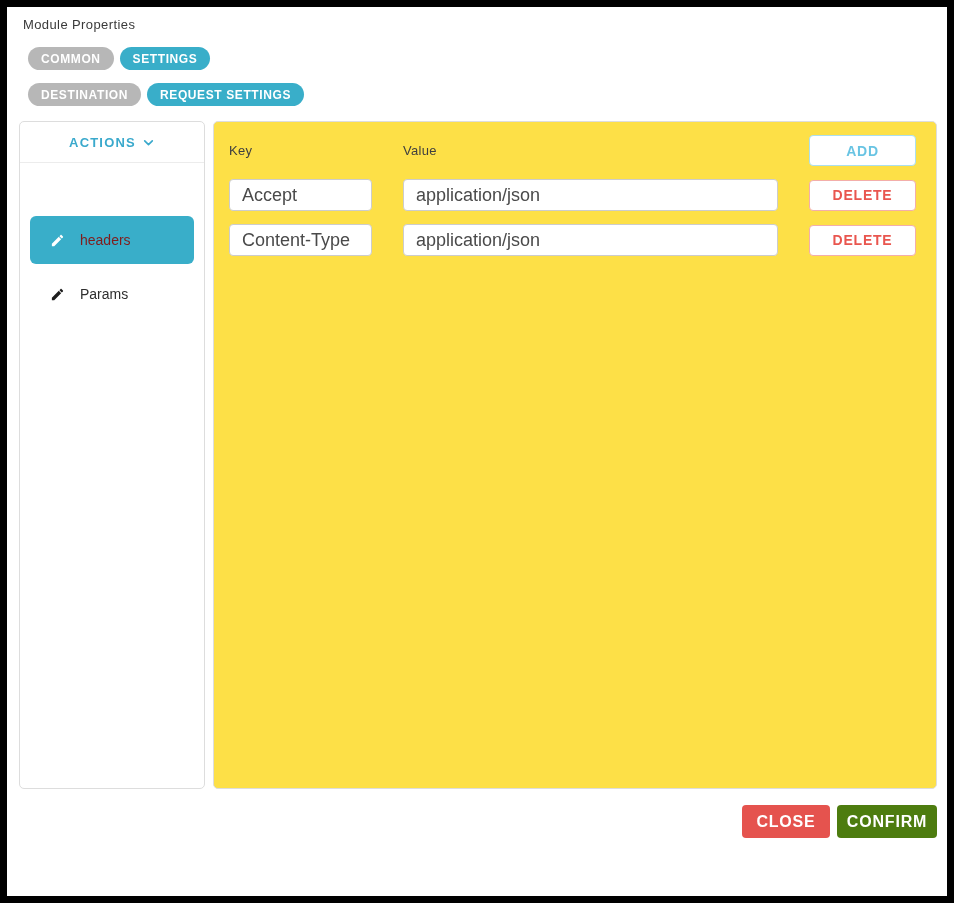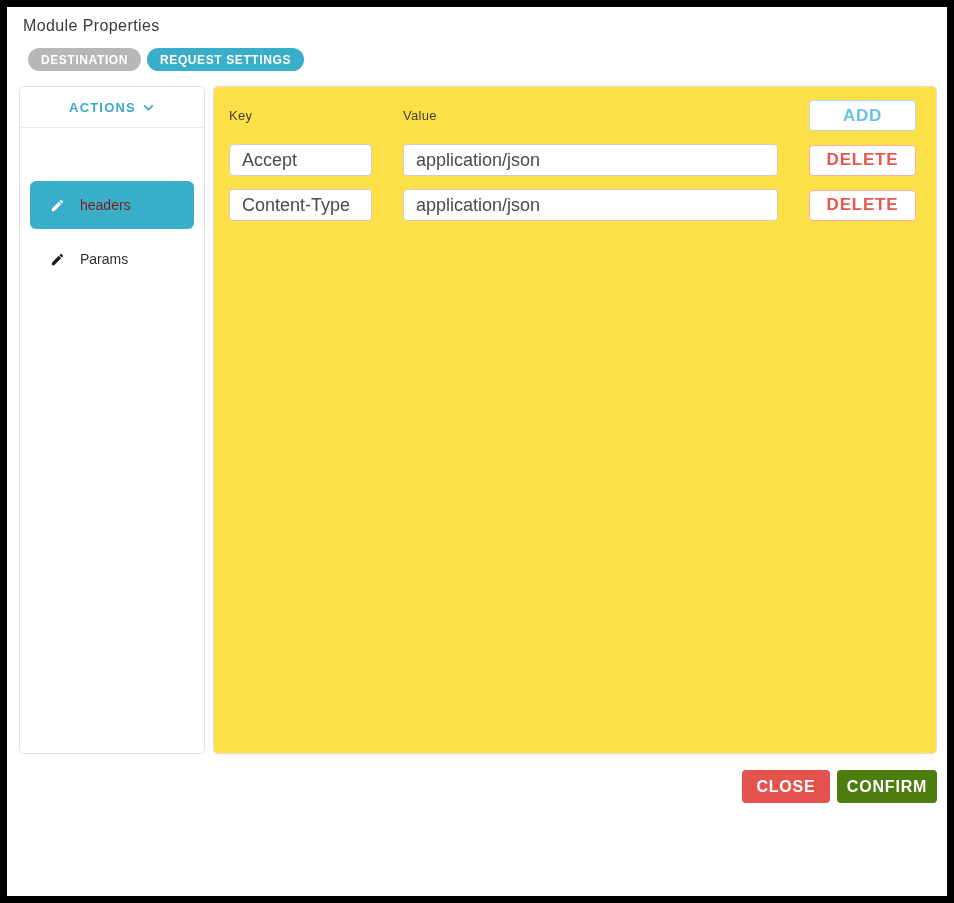--- a/index.html
+++ b/index.html
@@ -7,21 +7,21 @@
   body {
     width:954px; height:903px;
     border:7px solid #000;
     font-family:"Liberation Sans", sans-serif;
     position:relative;
     overflow:hidden;
   }
   .dialog { width:100%; height:100%; padding:8px 10px 0 12px; }
 
   .title {
-    font-size:16px; color:#3a3a3a; letter-spacing:0.4px;
+    font-size:13px; color:#3a3a3a; letter-spacing:0.4px;
     margin:2px 0 0 4px; font-weight:400;
   }
 
   .pill-row { display:flex; gap:6px; margin-left:9px; }
   .pill-row.r1 { margin-top:15px; }
   .pill-row.r2 { margin-top:13px; }
   .pill {
     height:23px; padding:0 13px; border:none; border-radius:12px;
     display:inline-flex; align-items:center;
     font-family:"Liberation Sans", sans-serif;
@@ -70,41 +70,46 @@
     height:32px; border:1px solid #ccc; border-radius:4px;
     padding:0 12px; font-family:"Liberation Sans", sans-serif;
     font-size:18px; color:#4a4a4a; background:#fff; outline:none;
   }
   .key-input { width:143px; margin-right:31px; }
   .value-input { flex:1; margin-right:31px; }
 
   .btn-outline {
     width:107px; height:31px; border-radius:4px; background:#fff;
     font-family:"Liberation Sans", sans-serif;
-    font-size:17px; font-weight:bold; letter-spacing:0.8px; cursor:pointer;
+    font-size:14px; font-weight:bold; letter-spacing:0.8px; cursor:pointer;
   }
   .add-btn { color:#69c4e3; border:1px solid #abdfee; margin-left:auto; }
   .delete-btn { color:#e9564f; border:1px solid #f3aeaa; margin-left:auto; }
 
   .footer { display:flex; justify-content:flex-end; gap:7px; margin-top:16px; }
   .btn-solid {
     height:33px; border:none; border-radius:4px; color:#fff;
     font-family:"Liberation Sans", sans-serif;
     font-size:16px; font-weight:bold; letter-spacing:0.8px; cursor:pointer;
   }
   .close-btn { width:88px; background:#e5534e; }
   .confirm-btn { width:100px; background:#4d7c0f; }
 </style>
 </head>
 <body>
 
 <div class="dialog">
 
   <div class="title">Module Properties</div>
 
+  <div class="pill-row r1">
+  <button class="pill">COMMON</button>
+
+  <button class="pill active">SETTINGS</button>
+</div>
   <div class="pill-row r2">
   <button class="pill">DESTINATION</button>
 
   <button class="pill active">REQUEST SETTINGS</button>
 </div>
 
   <div class="panels">
 
     <div class="sidebar">
       <div class="actions-head">

